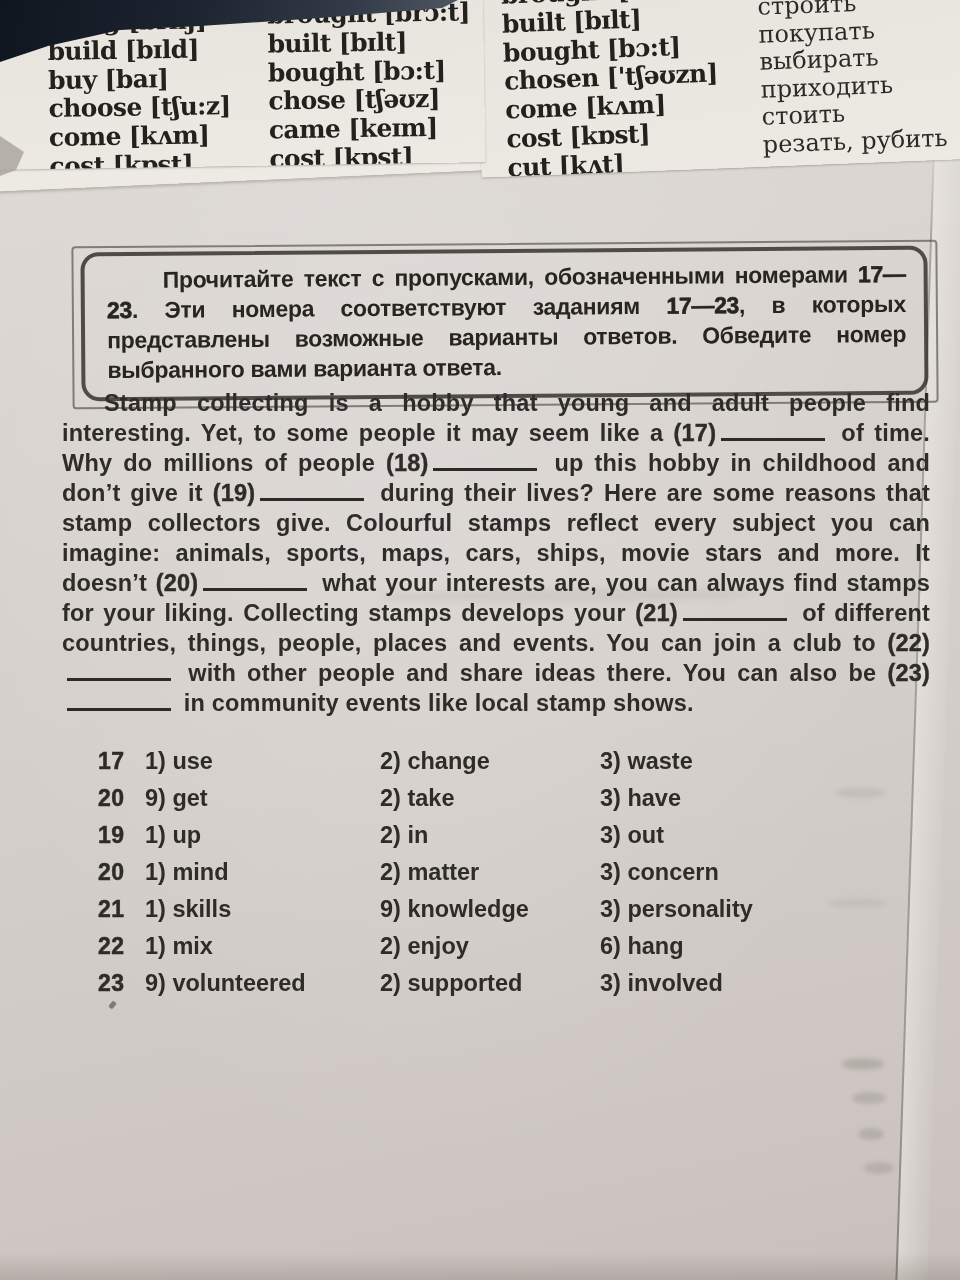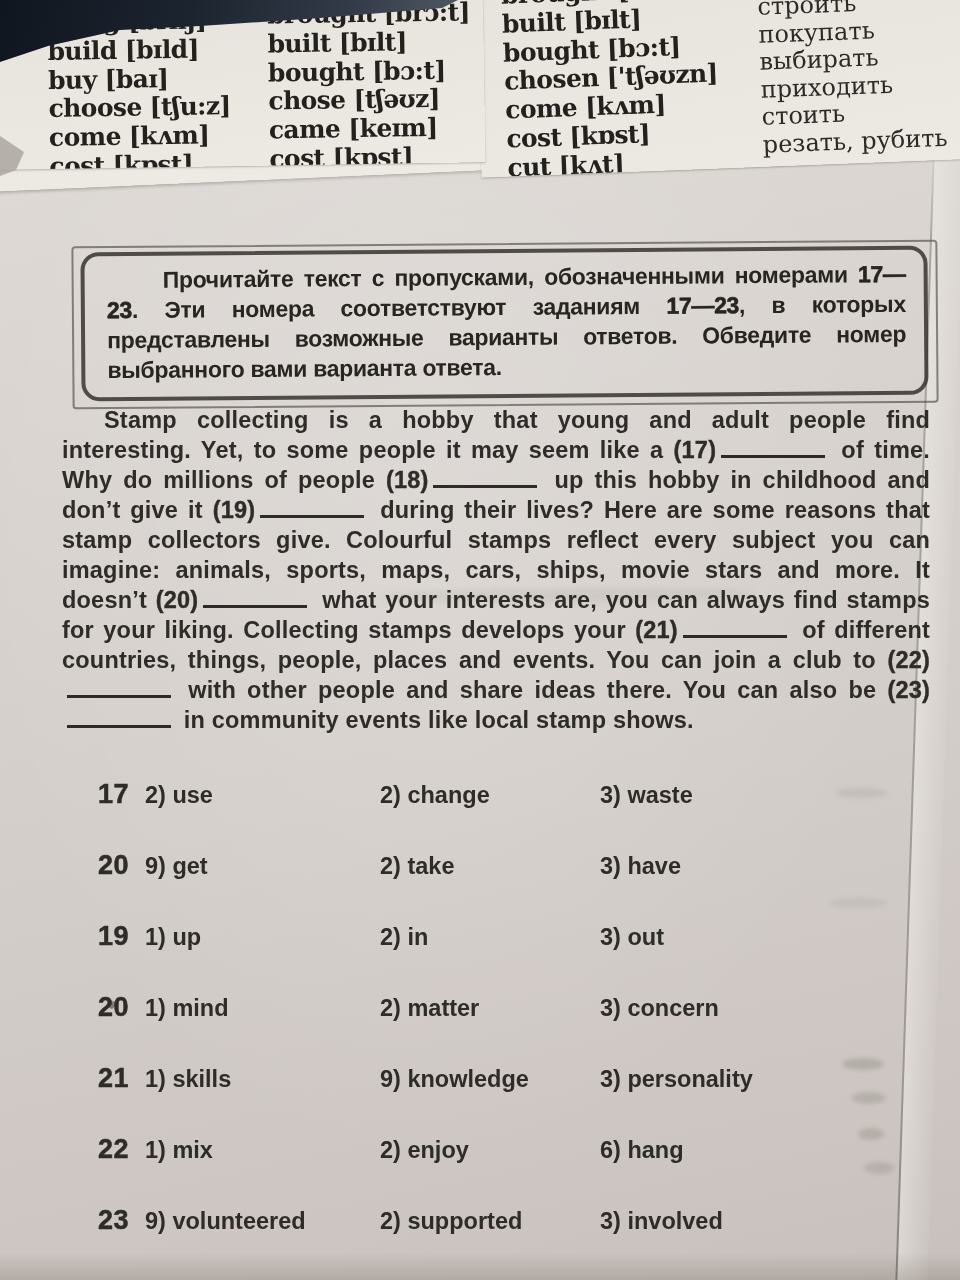--- a/index.html
+++ b/index.html
@@ -48,34 +48,34 @@
   .instr{position:absolute;left:72px;top:243px;width:866px;z-index:2;
     transform:rotate(-0.45deg);
     border:2px solid rgba(68,64,58,.6);border-radius:4px;
     padding:4px 8px 6px 7px;box-sizing:border-box;}
   .instr-inner{border:4px solid rgba(54,50,45,.85);border-radius:18px;
     padding:9px 18px 12px 22px;}
   .instr-text{margin:0;font-size:23px;line-height:30px;font-weight:700;
     letter-spacing:-0.3px;color:#27251f;text-indent:56px;text-align:justify;}
 
   
-  .passage{position:absolute;left:62px;top:405px;width:868px;margin:0;z-index:2;
+  .passage{position:absolute;left:62px;top:388px;width:868px;margin:0;z-index:2;
     font-size:23.5px;line-height:30px;font-weight:700;letter-spacing:.2px;
     color:#2e2c29;text-align:justify;text-indent:42px;}
   .blank{display:inline-block;width:104px;height:13px;margin:0 6px 0 5px;
     border-bottom:3px solid #2d2b28;}
   .gapnum{font-weight:700;-webkit-text-stroke:.4px;}
   .seg-b{font-weight:700;-webkit-text-stroke:.6px;}
 
   
   .options{position:absolute;left:98px;top:749px;width:790px;z-index:2;}
   .opt-row{display:grid;grid-template-columns:47px 235px 220px 1fr;
     align-items:baseline;margin-bottom:13px;
     font-size:23.5px;line-height:24px;font-weight:700;color:#2e2c29;}
-  .opt-num{font-size:27px;-webkit-text-stroke:.5px;letter-spacing:.5px;margin-top:33px;}
+  .opt-num{font-size:23px;-webkit-text-stroke:.5px;letter-spacing:.5px;}
 
   
   .smudge{position:absolute;border-radius:50%;pointer-events:none;}
   .s1{left:110px;top:1001px;width:5px;height:8px;background:#3a3733;opacity:.55;transform:rotate(38deg);border-radius:2px;filter:blur(.4px);}
   .s2{left:842px;top:1058px;width:42px;height:12px;background:#96918a;opacity:.45;filter:blur(2px);}
   .s3{left:852px;top:1092px;width:34px;height:12px;background:#96918a;opacity:.4;filter:blur(2px);}
   .s4{left:858px;top:1128px;width:26px;height:12px;background:#96918a;opacity:.42;filter:blur(2px);}
   .s5{left:864px;top:1162px;width:30px;height:12px;background:#96918a;opacity:.38;filter:blur(2px);}
   .s6{left:835px;top:788px;width:52px;height:10px;background:#9a958e;opacity:.25;filter:blur(2.5px);}
   .s7{left:828px;top:898px;width:60px;height:10px;background:#9a958e;opacity:.2;filter:blur(2.5px);}
@@ -148,21 +148,21 @@
       <p class="instr-text">Прочитайте текст с пропусками, обозначенными номерами <b class="seg-b">17—23</b>. Эти номера соответствуют заданиям <b class="seg-b">17—23</b>, в которых представлены возможные варианты ответов. Обведите номер выбранного вами варианта ответа.</p>
     </div>
     <div class="smudge s8"></div>
   </div>
 
   <p class="passage">Stamp collecting is a hobby that young and adult people find interesting. Yet, to some people it may seem like a <b class="gapnum">(17)</b><span class="blank"></span> of time. Why do millions of people <b class="gapnum">(18)</b><span class="blank"></span> up this hobby in childhood and don’t give it <b class="gapnum">(19)</b><span class="blank"></span> during their lives? Here are some reasons that stamp collectors give. Colourful stamps reflect every subject you can imagine: animals, sports, maps, cars, ships, movie stars and more. It doesn’t <b class="gapnum">(20)</b><span class="blank"></span> what your interests are, you can always find stamps for your liking. Collecting stamps develops your <b class="gapnum">(21)</b><span class="blank"></span> of different countries, things, people, places and events. You can join a club to <b class="gapnum">(22)</b><span class="blank"></span> with other people and share ideas there. You can also be <b class="gapnum">(23)</b><span class="blank"></span> in community events like local stamp shows.</p>
 
   <div class="options">
     <div class="opt-row">
       <span class="opt-num">17</span>
-      <span class="opt-cell">2) use</span>
+      <span class="opt-cell">1) use</span>
       <span class="opt-cell">2) change</span>
       <span class="opt-cell">3) waste</span>
     </div>
     <div class="opt-row">
       <span class="opt-num">20</span>
       <span class="opt-cell">9) get</span>
       <span class="opt-cell">2) take</span>
       <span class="opt-cell">3) have</span>
     </div>
     <div class="opt-row">

